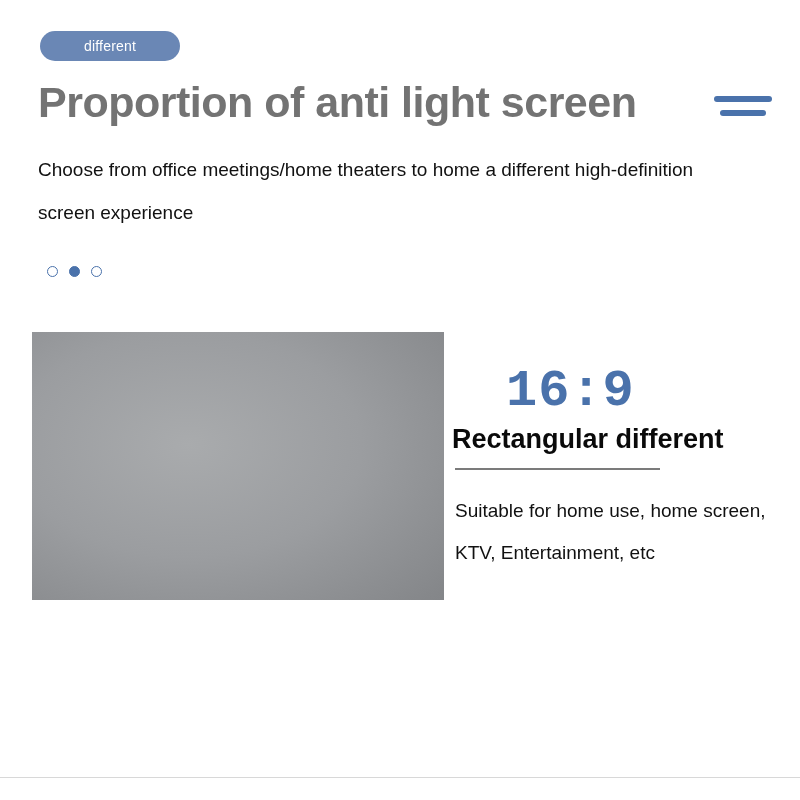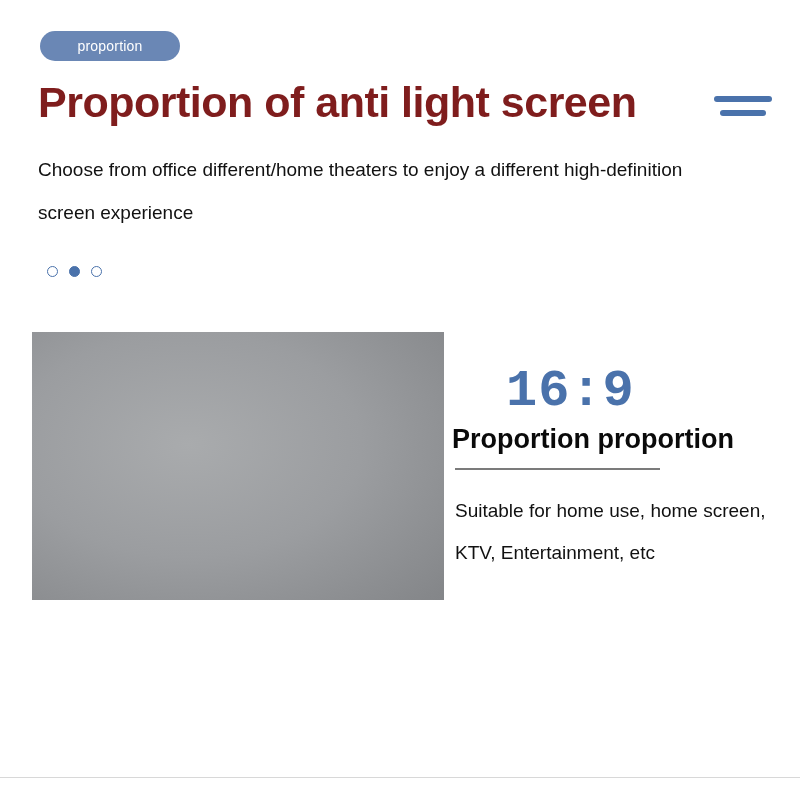--- a/index.html
+++ b/index.html
@@ -39,21 +39,21 @@
     letter-spacing: 0.2px;
   }
 
   
   .title {
     position: absolute;
     left: 38px;
     top: 78px;
     font-size: 43px;
     font-weight: bold;
-    color: #7f1d1d;
+    color: #737373;
     letter-spacing: -0.5px;
     white-space: nowrap;
   }
 
   .title-mark {
     position: absolute;
     right: 28px;
     top: 88px;
     width: 58px;
     height: 36px;
@@ -168,42 +168,42 @@
     width: 800px;
     height: 1px;
     background: #d8d8d8;
   }
 </style>
 </head>
 <body>
 
 <div class="page">
 
-  <div class="badge">proportion</div>
+  <div class="badge">different</div>
 
   <div class="title">Proportion of anti light screen</div>
 
   <div class="title-mark">
     <div class="bar b1"></div>
     <div class="bar b2"></div>
   </div>
 
-  <div class="subtitle">Choose from office different/home theaters to enjoy a different high-definition screen experience</div>
+  <div class="subtitle">Choose from office meetings/home theaters to home a different high-definition screen experience</div>
 
   <div class="dots">
     <div class="dot"></div>
     <div class="dot active"></div>
     <div class="dot"></div>
   </div>
 
   <div class="screen-image"></div>
 
   <div class="ratio">16:9</div>
 
-  <div class="ratio-title">Proportion proportion</div>
+  <div class="ratio-title">Rectangular different</div>
 
   <div class="divider"></div>
 
   <div class="ratio-desc">Suitable for home use, home screen, KTV, Entertainment, etc</div>
 
   <div class="bottom-rule"></div>
 
 </div>
 
 </body></html>

